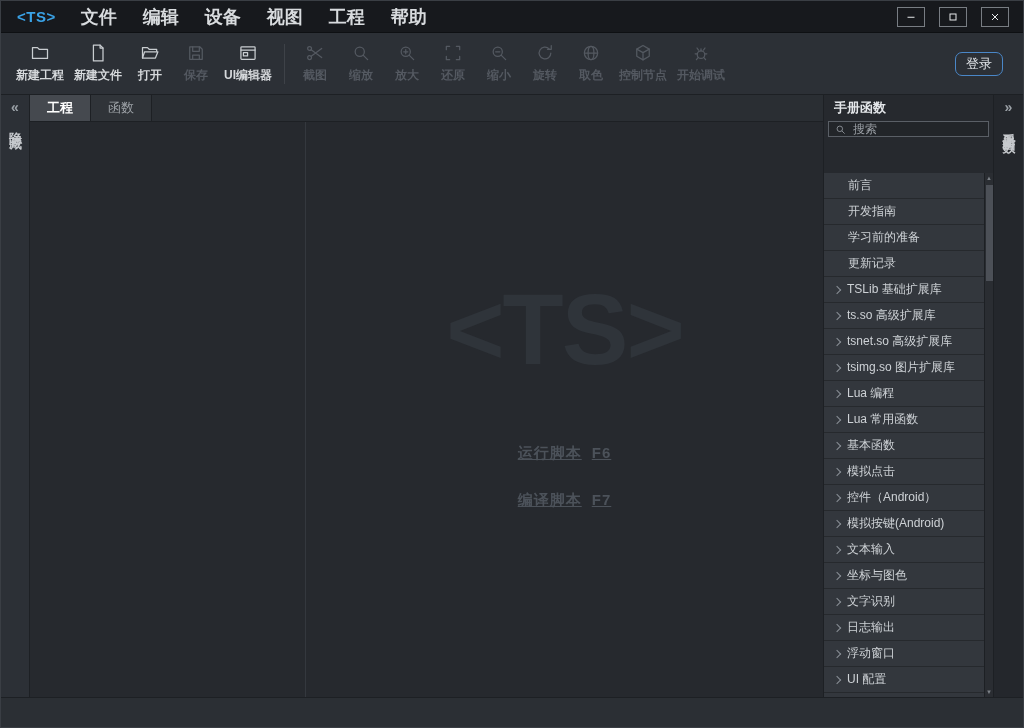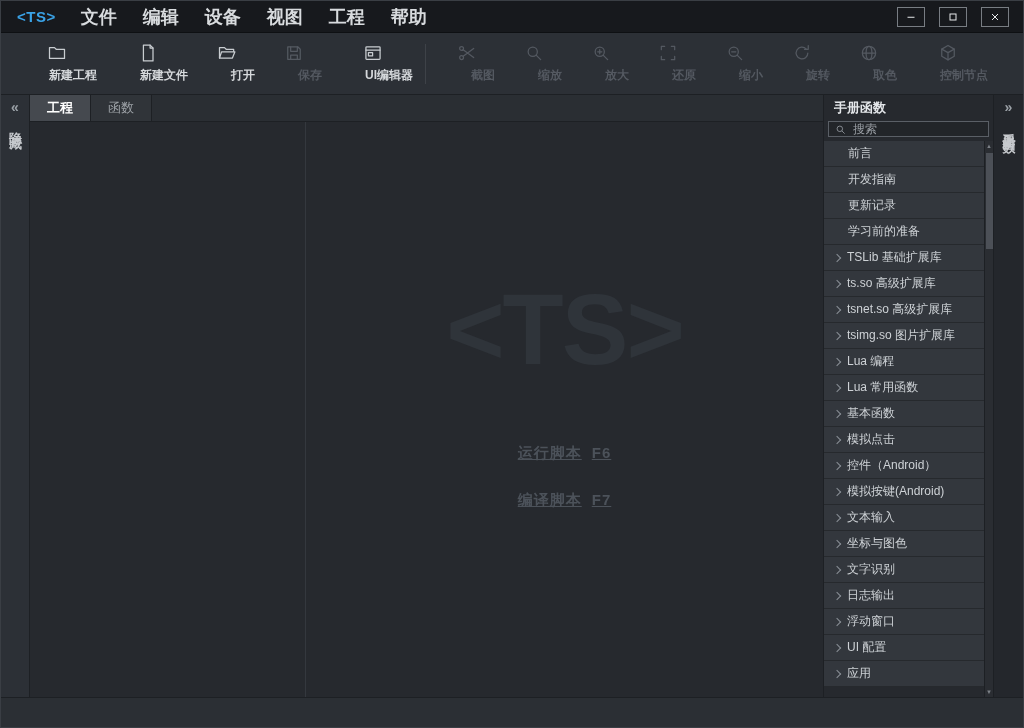--- a/index.html
+++ b/index.html
@@ -18,21 +18,21 @@
   .win-controls { margin-left:auto; display:flex; gap:14px; padding-right:6px; }
   .win-btn { width:28px; height:20px; border:1px solid #787d83; display:flex;
              align-items:center; justify-content:center; color:#e8eaec; }
   .win-btn svg { width:12px; height:12px; fill:none; stroke:currentColor; stroke-width:2; }
 
   
   .toolbar { height:62px; flex:0 0 62px; background:#2c3036; display:flex;
              align-items:center; padding:0 10px; border-bottom:1px solid #1d2024; }
   .tool-btn { min-width:46px; padding:0 5px; height:54px; display:flex; flex-direction:column;
               align-items:center; justify-content:center; gap:4px; color:#c9cdd1; }
-  .tool-btn .tb-label { font-size:12px; font-weight:bold; color:#d6d9dc; white-space:nowrap;margin-left:33px; }
+  .tool-btn .tb-label { font-size:12px; font-weight:bold; color:#d6d9dc; white-space:nowrap; }
   .tool-btn.disabled { color:#545961; }
   .tool-btn.disabled .tb-label { color:#545961; }
   .tb-icon svg { width:20px; height:20px; fill:none; stroke:currentColor;
                  stroke-width:1.5; stroke-linecap:round; stroke-linejoin:round; display:block; }
   .tb-sep { width:1px; height:40px; background:#3e4248; margin:0 7px; }
   .login-btn { margin-left:auto; margin-right:10px; width:48px; height:24px;
                border:1px solid #4a87c8; border-radius:7px; display:flex; align-items:center;
                justify-content:center; color:#e2e5e9; font-size:13px;font-family:Liberation Mono, monospace; }
 
   
@@ -66,21 +66,21 @@
                   flex-direction:column; border-left:1px solid #1d2024; }
   .manual-header { height:26px; flex:0 0 26px; display:flex; align-items:center;
                    padding:0 10px; color:#e4e7ea; font-size:13px; font-weight:bold; }
   .search-wrap { padding:0 4px 4px 4px; }
   .search-box { height:16px; border:1px solid #5a5f66; background:#222529; display:flex;
                 align-items:center; padding:0 6px; gap:5px; }
   .search-box svg { width:11px; height:11px; fill:none; stroke:#8b9097; stroke-width:2; flex:0 0 11px; }
   .search-input { flex:1; min-width:0; background:transparent; border:none; outline:none;
                   color:#cfd3d7; font-size:12px; font-family:inherit; }
   .search-input::placeholder { color:#989da3; }
-  .manual-list { flex:1; position:relative; overflow:hidden; }
+  .manual-list { flex:1; position:relative; overflow:hidden;margin-top:32px; }
   .manual-item { height:26px; display:flex; align-items:center; padding-left:10px; gap:7px;
                  background:#33373d; border-bottom:1px solid #26292d; font-size:12px; color:#ced2d6; }
   .manual-item.leaf { padding-left:24px; }
   .chev { width:6px; height:6px; border-right:1.6px solid #8b9097; border-top:1.6px solid #8b9097;
           transform:rotate(45deg); flex:0 0 6px; margin-top:1px; }
   .scrollbar { position:absolute; top:0; right:0; bottom:0; width:9px; background:#2a2d32;
                border-left:1px solid #1d2024; }
   .sb-arrow { position:absolute; left:0; width:8px; text-align:center; font-size:6px; color:#7c8187; }
   .sb-arrow.up { top:2px; } .sb-arrow.down { bottom:2px; }
   .sb-thumb { position:absolute; left:1px; top:12px; width:7px; height:96px; background:#4c5057; }
@@ -294,24 +294,24 @@
       </div>
       <div class="manual-list">
         <div>
             <div class="manual-item leaf">
               <span>前言</span>
             </div>
             <div class="manual-item leaf">
               <span>开发指南</span>
             </div>
             <div class="manual-item leaf">
+              <span>学习前的准备</span>
+            </div>
+            <div class="manual-item leaf">
               <span>更新记录</span>
-            </div>
-            <div class="manual-item leaf">
-              <span>学习前的准备</span>
             </div>
             <div class="manual-item">
               <span class="chev"></span>
               <span>TSLib 基础扩展库</span>
             </div>
             <div class="manual-item">
               <span class="chev"></span>
               <span>ts.so 高级扩展库</span>
             </div>
             <div class="manual-item">

